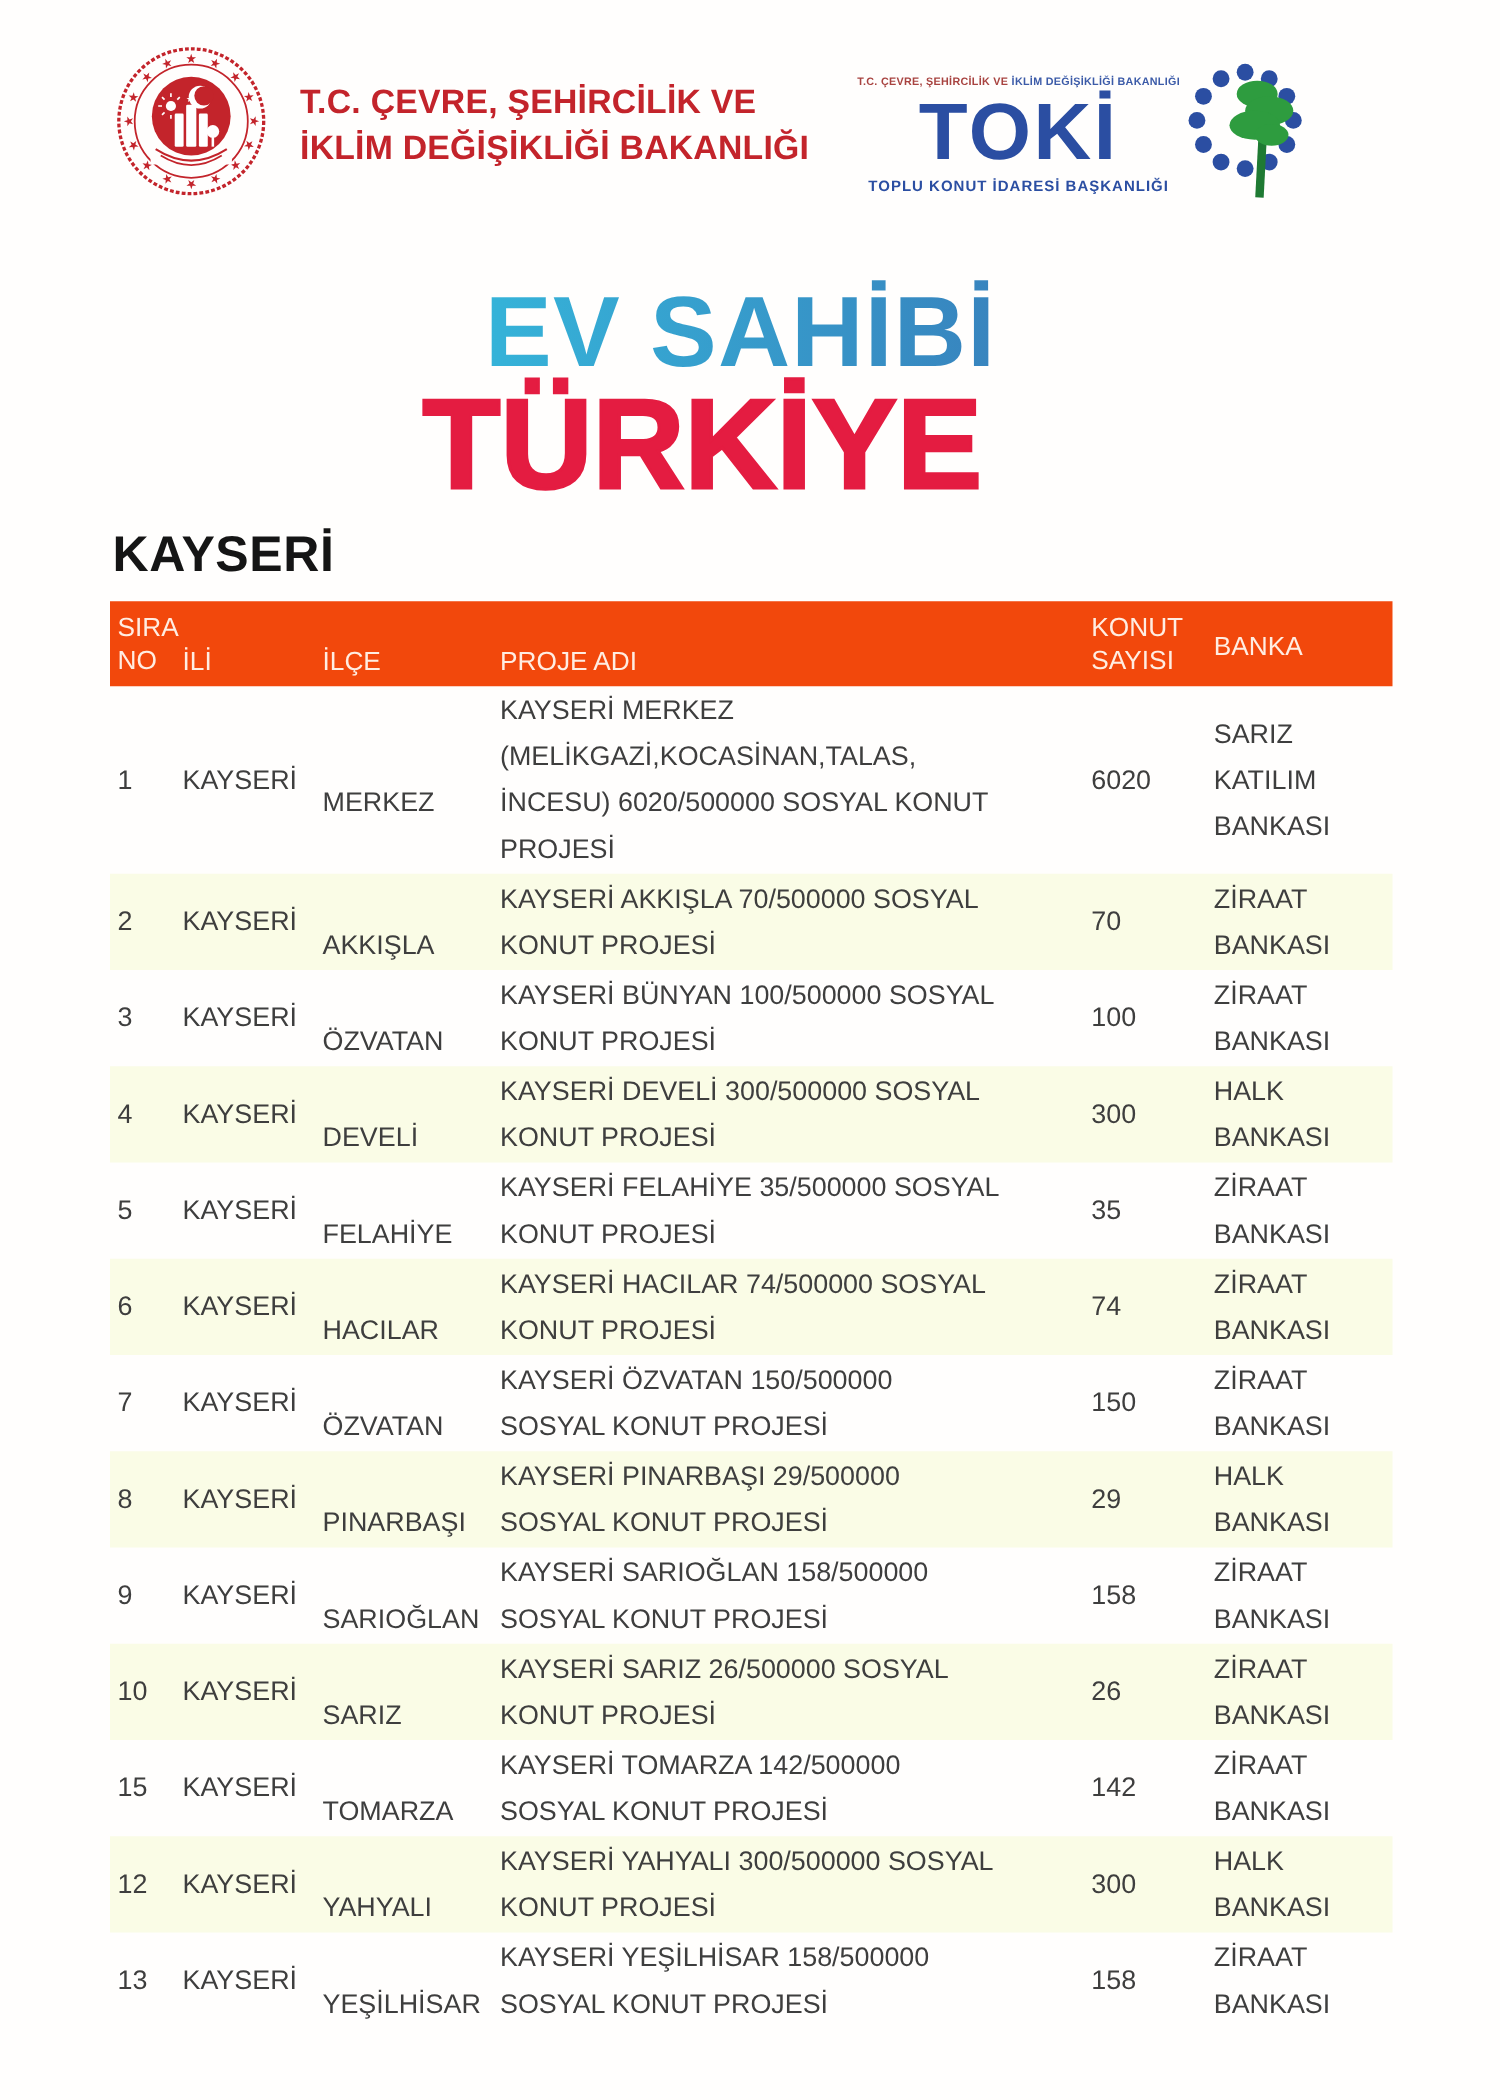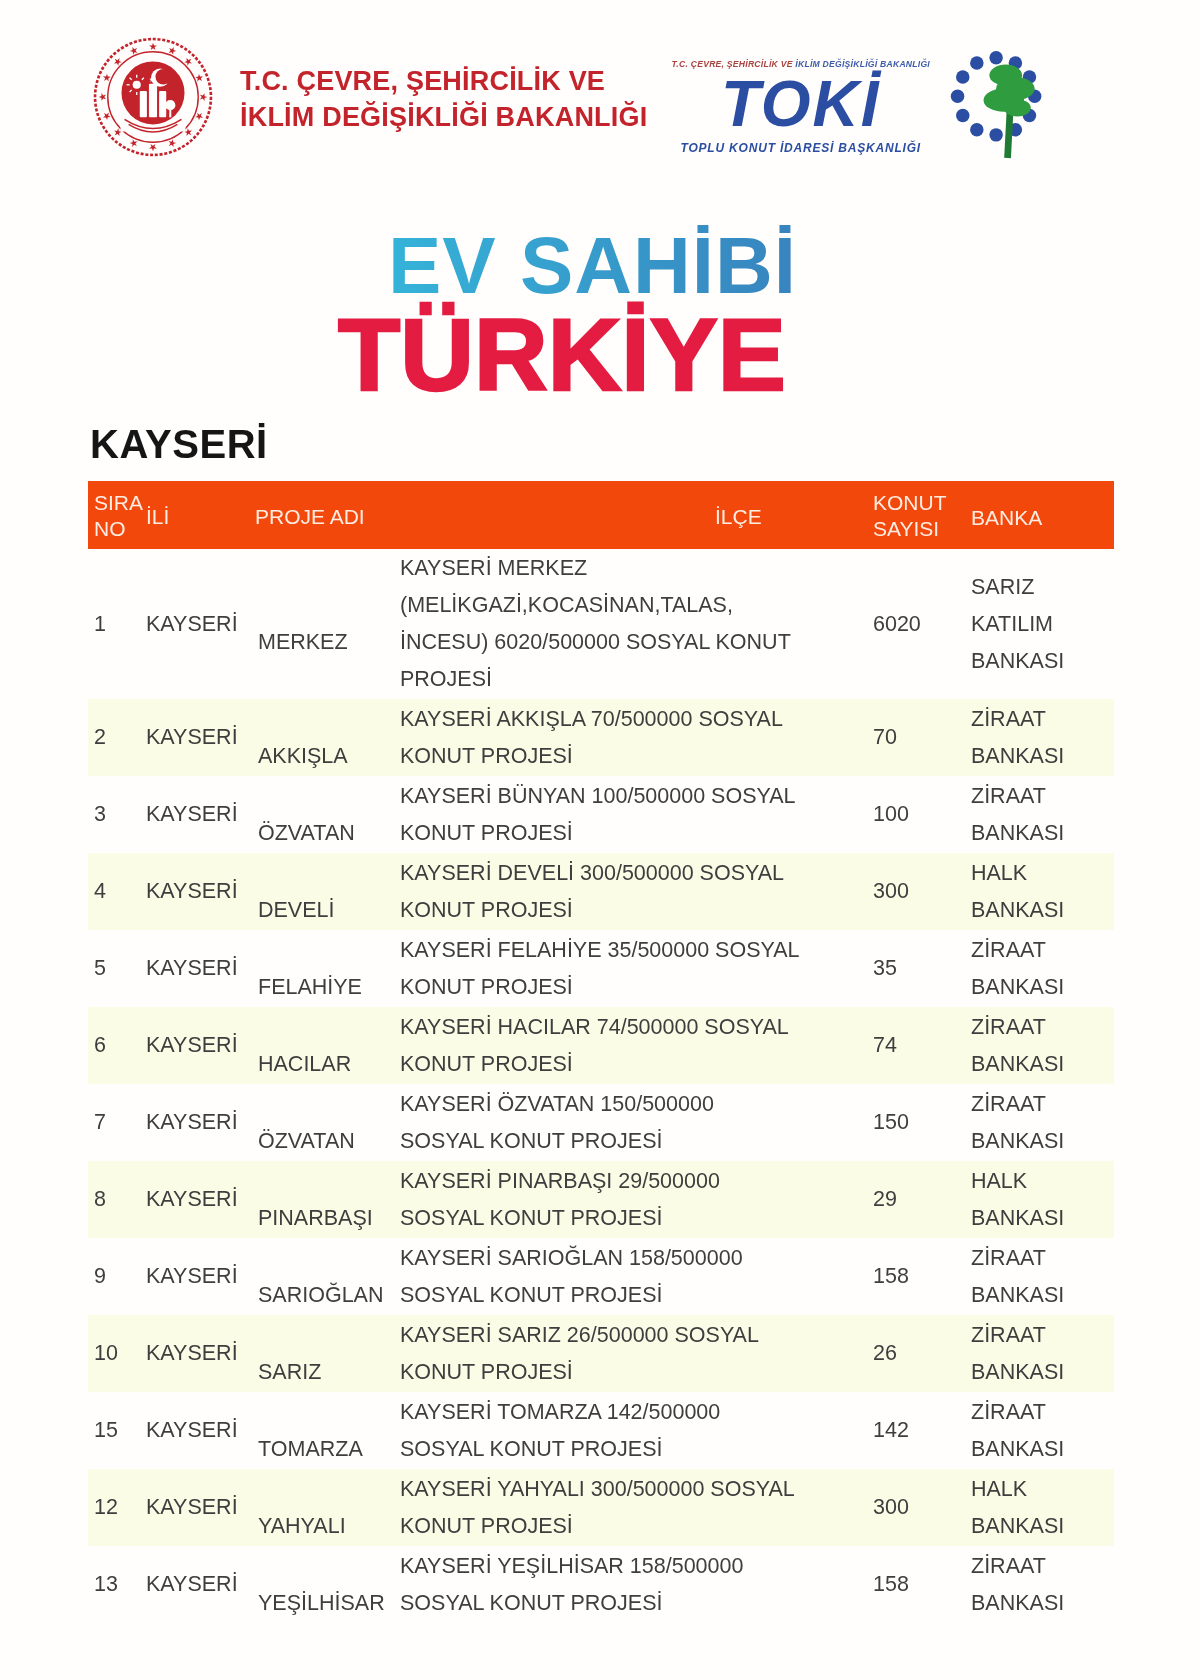--- a/index.html
+++ b/index.html
@@ -3,21 +3,21 @@
 <meta charset="utf-8">
 <style>
   html,body{margin:0;padding:0;}
   body{font-family:"Liberation Sans","DejaVu Sans",sans-serif;background:#ffffff;}
   .page{position:relative;width:1200px;height:1680px;margin:0 auto;background:#fffefd;overflow:hidden;}
 
   
   .topbar{display:flex;justify-content:space-between;align-items:flex-start;padding:36px 148px 0 92px;height:168px;box-sizing:border-box;}
   .ministry{display:flex;align-items:center;gap:26px;}
   .ministry-name{font-size:27px;font-weight:700;color:var(--ministry-red);line-height:1.35;letter-spacing:0.2px;}
-  .toki{display:flex;align-items:center;gap:16px;margin-top:10px;font-style:italic;}
+  .toki{display:flex;align-items:center;gap:2px;margin-top:10px;}
   .toki-texts{display:flex;flex-direction:column;align-items:center;}
   .toki-top{font-size:8.6px;font-weight:700;white-space:nowrap;letter-spacing:0.25px;}
   .toki-top .t-red{color:#A84340;}
   .toki-top .t-blue{color:#3C5BA8;}
   .toki-word{font-size:64px;font-weight:700;color:var(--toki-blue);line-height:1;letter-spacing:2px;margin-top:3px;}
   .toki-bottom{font-size:12px;font-weight:700;color:var(--toki-blue);letter-spacing:0.8px;margin-top:5px;white-space:nowrap;}
 
   
   .hero{margin-top:56px;padding-left:338px;}
   .hero-line1{font-size:80px;font-weight:700;letter-spacing:1px;padding-left:50px;line-height:1.05;color:#3B7FC4;}
@@ -29,21 +29,21 @@
   
   .heading-row{display:flex;justify-content:space-between;align-items:center;padding:0 95px 0 90px;margin-top:16px;}
   .section-title{font-size:40px;font-weight:700;color:#151515;letter-spacing:0.5px;}
   .prev-btn{background:var(--btn-bg);color:#8D887B;font-size:27px;padding:10px 34px;border-radius:28px;border:none;font-family:inherit;cursor:pointer;}
 
   
   .table{margin:14px 86px 0 88px;}
   .thead{display:flex;background:var(--orange);height:68px;color:#FFEDE2;font-size:21px;line-height:26px;}
   .hcell{display:flex;flex-direction:column;box-sizing:border-box;white-space:pre-line;}
   .hc-top{justify-content:center;padding-top:2px;}
-  .hc-bottom{justify-content:flex-end;padding-bottom:19px;}
+  .hc-bottom{justify-content:flex-end;padding-bottom:6px;}
   .hc-center{justify-content:center;padding-top:6px;}
   .trow{display:flex;min-height:77px;align-items:stretch;}
   .trow.alt{background:var(--row-alt);}
   .trow.first{min-height:150px;}
   .tcell{display:flex;align-items:center;font-size:21.5px;color:#3E3E3E;box-sizing:border-box;}
   .c-no{width:52px;padding-left:6px;}
   .c-il{width:113px;padding-left:6px;}
   .c-ilce{width:145px;padding-left:5px;margin-top:37px;}
   .c-proje{width:457px;padding-left:2px;padding-right:10px;white-space:pre-line;line-height:37px;}
   .c-konut{width:80px;padding-left:18px;}
@@ -160,22 +160,22 @@
 
   <div class="heading-row">
     <div class="section-title">KAYSERİ</div>
   </div>
 
   <div class="table">
     <div class="thead">
       <div class="hcell hc-top h-no">SIRA
 NO</div>
       <div class="hcell hc-bottom h-il">İLİ</div>
+      <div class="hcell hc-bottom h-ilce">İLÇE</div>
       <div class="hcell hc-bottom h-proje">PROJE ADI</div>
-      <div class="hcell hc-bottom h-ilce">İLÇE</div>
       <div class="hcell hc-top h-konut">KONUT
 SAYISI</div>
       <div class="hcell hc-center h-banka">BANKA</div>
     </div>
     <div id="tbody">
         <div class="trow first">
           <div class="tcell c-no">1</div>
           <div class="tcell c-il">KAYSERİ</div>
           <div class="tcell c-ilce">MERKEZ</div>
           <div class="tcell c-proje">KAYSERİ MERKEZ

